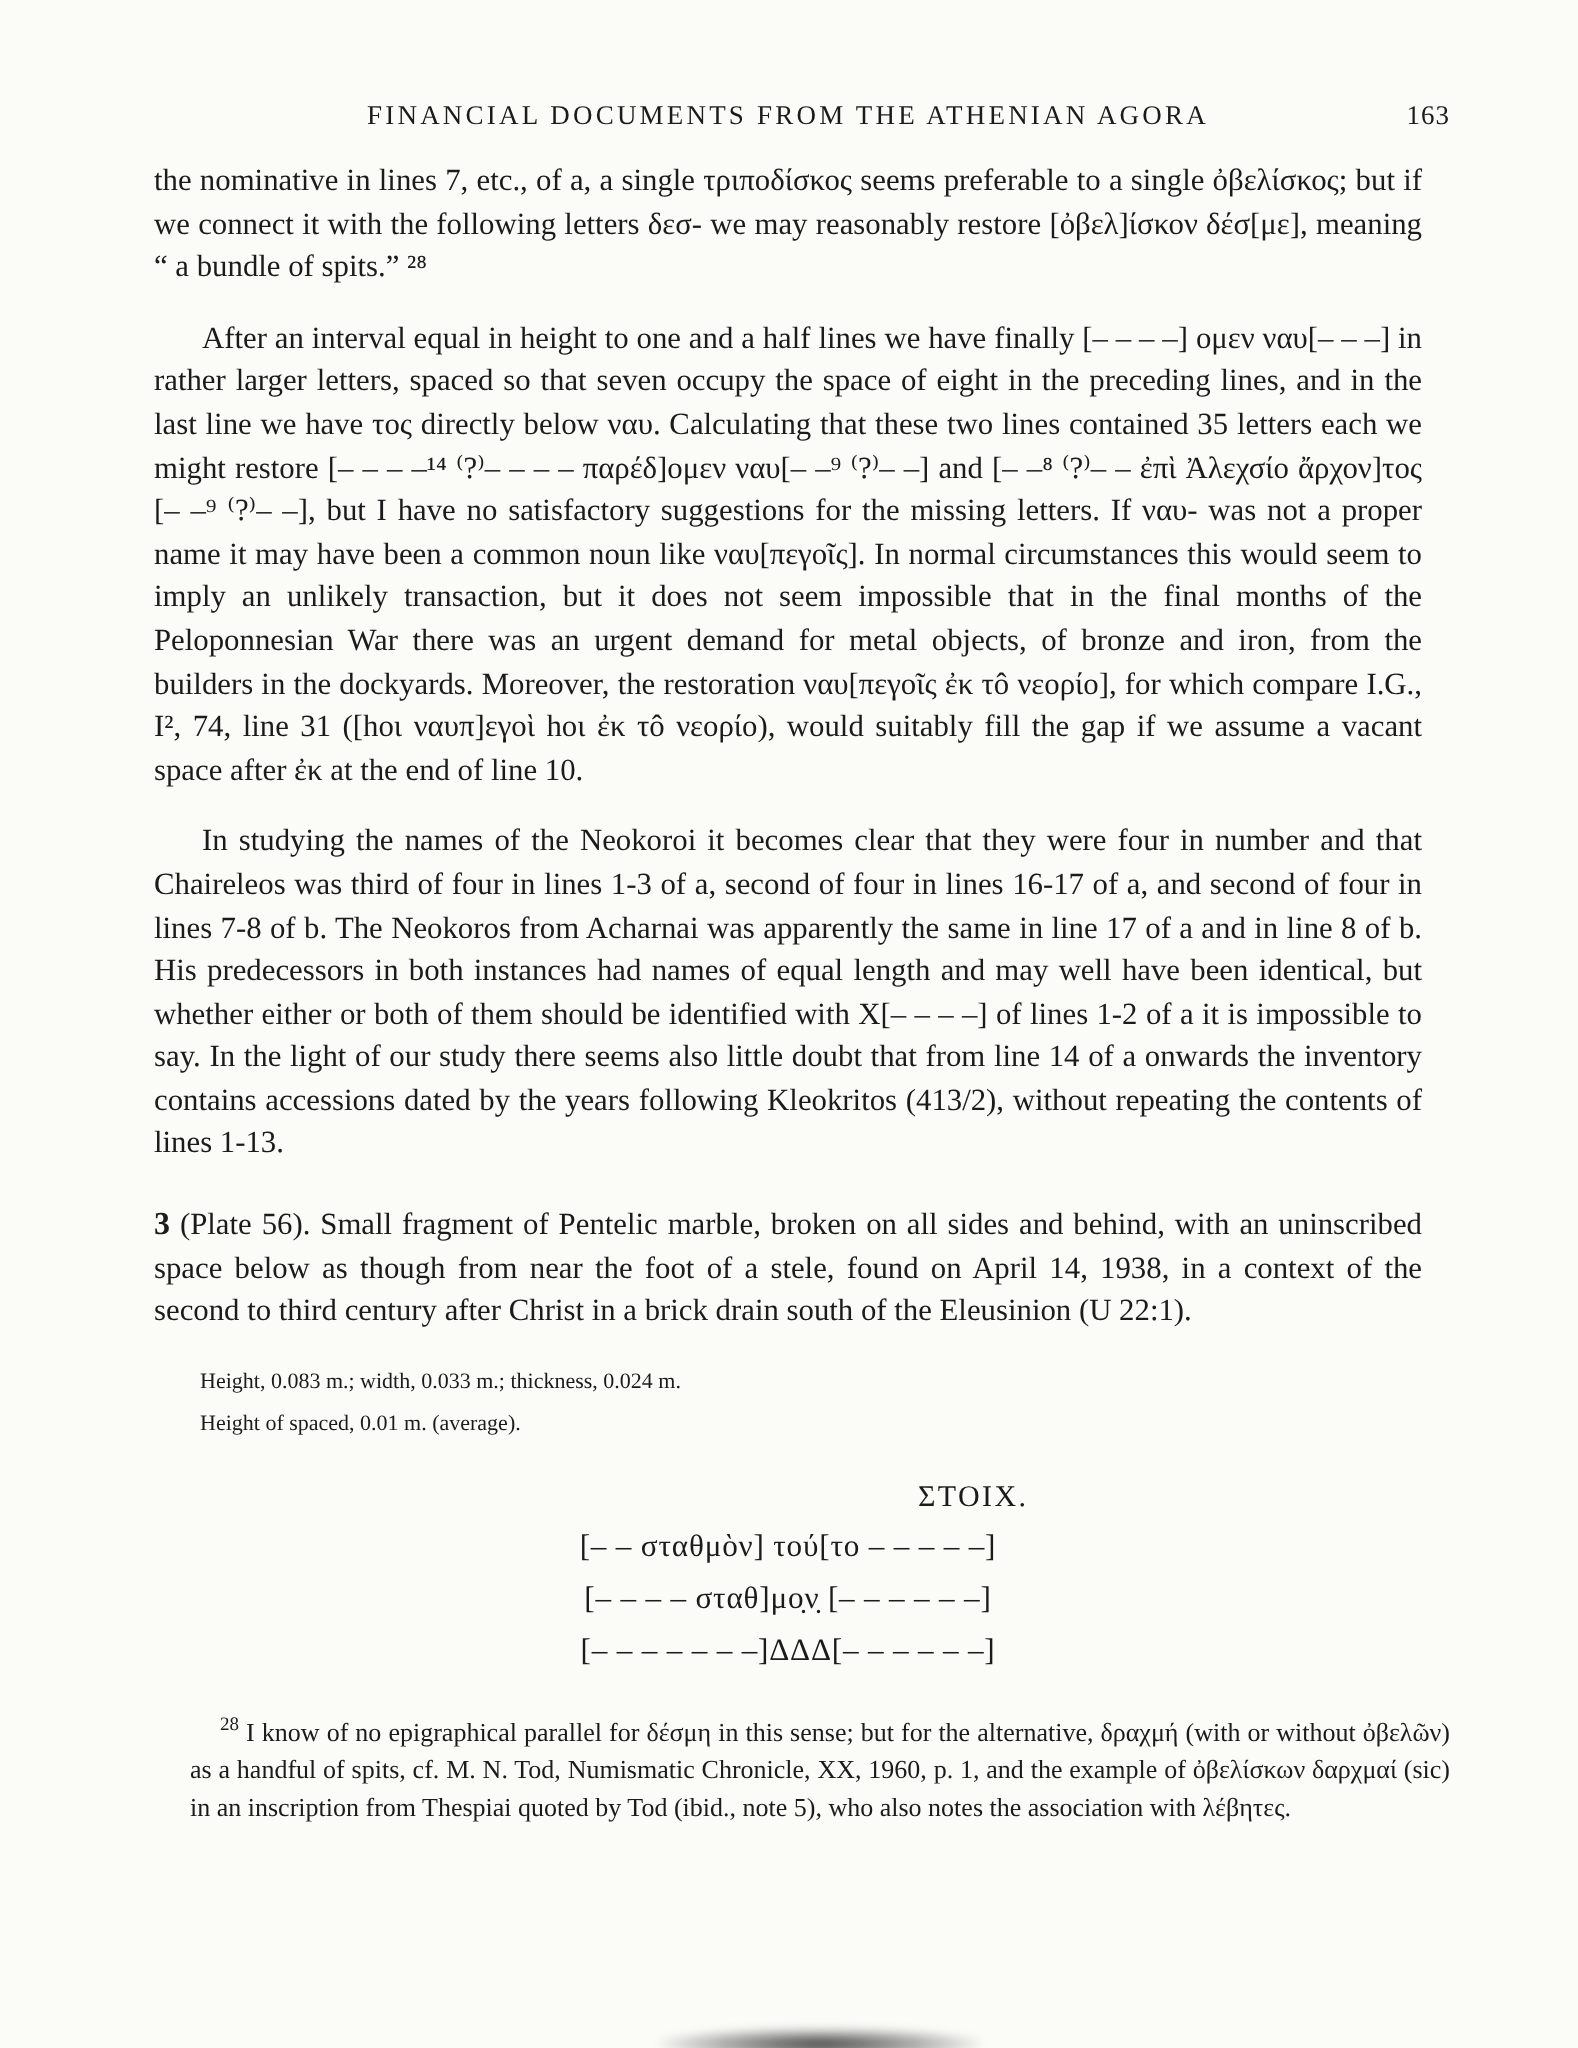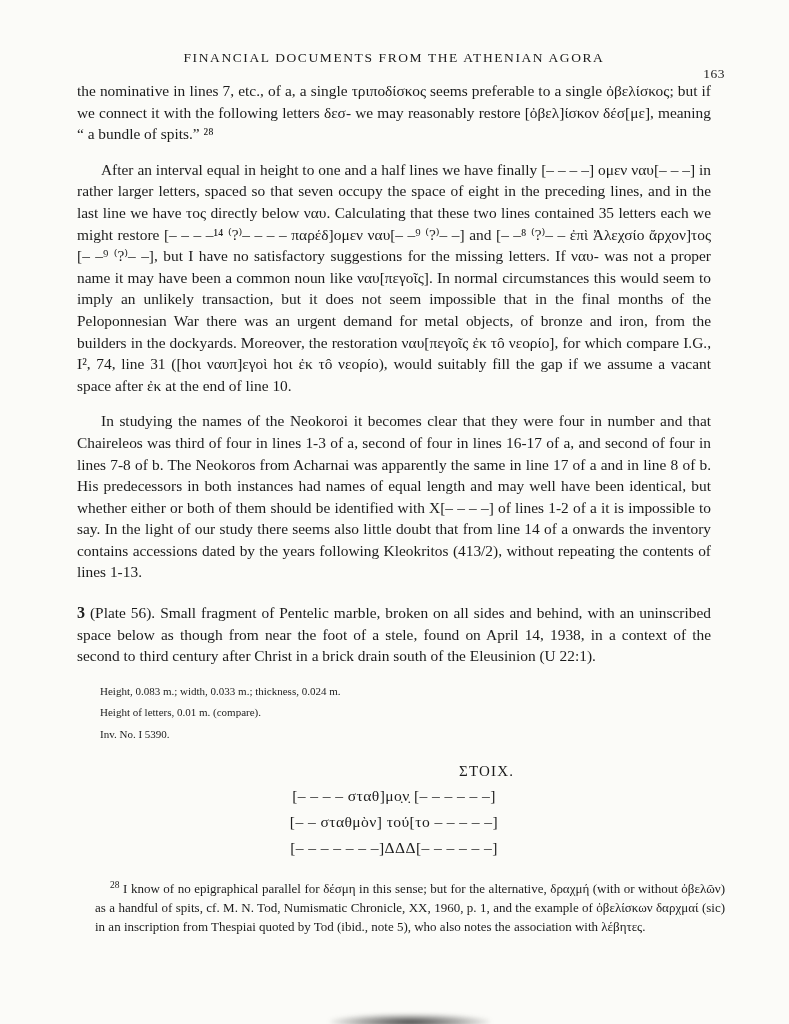--- a/index.html
+++ b/index.html
@@ -19,21 +19,21 @@
     position: relative;
     text-align: center;
     font-size: 13.5px;
     letter-spacing: 1.6px;
     margin-bottom: 7px;
     white-space: nowrap;
   }
   .running-head .pagenum {
     position: absolute;
     right: 0;
-    top: 16px;
+    top: 0;
     letter-spacing: 0.5px;
   }
   p.body-para {
     font-size: 15.4px;
     line-height: 21.6px;
     text-align: justify;
     margin: 14px;
   }
   p.indent { text-indent: 24px; }
   p.entry {
@@ -94,29 +94,28 @@
   <p class="body-para">the nominative in lines 7, etc., of a, a single τριποδίσκος seems preferable to a single ὀβελίσκος; but if we connect it with the following letters δεσ- we may reasonably restore [ὀβελ]ίσκον δέσ[με], meaning “ a bundle of spits.” ²⁸</p>
 
   <p class="body-para indent">After an interval equal in height to one and a half lines we have finally [– – – –] ομεν ναυ[– – –] in rather larger letters, spaced so that seven occupy the space of eight in the preceding lines, and in the last line we have τος directly below ναυ.  Calculating that these two lines contained 35 letters each we might restore [– – – –¹⁴ ⁽?⁾– – – – παρέδ]ομεν ναυ[– –⁹ ⁽?⁾– –] and [– –⁸ ⁽?⁾– – ἐπὶ Ἀλεχσίο ἄρχον]τος [– –⁹ ⁽?⁾– –], but I have no satisfactory suggestions for the missing letters.  If ναυ- was not a proper name it may have been a common noun like ναυ[πεγοῖς].  In normal circumstances this would seem to imply an unlikely transaction, but it does not seem impossible that in the final months of the Peloponnesian War there was an urgent demand for metal objects, of bronze and iron, from the builders in the dockyards.  Moreover, the restoration ναυ[πεγοῖς ἐκ τô νεορίο], for which compare I.G., I², 74, line 31 ([hοι ναυπ]εγοὶ hοι ἐκ τô νεορίο), would suitably fill the gap if we assume a vacant space after ἐκ at the end of line 10.</p>
 
   <p class="body-para indent">In studying the names of the Neokoroi it becomes clear that they were four in number and that Chaireleos was third of four in lines 1-3 of a, second of four in lines 16-17 of a, and second of four in lines 7-8 of b.  The Neokoros from Acharnai was apparently the same in line 17 of a and in line 8 of b.  His predecessors in both instances had names of equal length and may well have been identical, but whether either or both of them should be identified with Χ[– – – –] of lines 1-2 of a it is impossible to say.  In the light of our study there seems also little doubt that from line 14 of a onwards the inventory contains accessions dated by the years following Kleokritos (413/2), without repeating the contents of lines 1-13.</p>
 
   <p class="body-para entry"><span class="entry-num">3</span><span> (Plate 56).  Small fragment of Pentelic marble, broken on all sides and behind, with an uninscribed space below as though from near the foot of a stele, found on April 14, 1938, in a context of the second to third century after Christ in a brick drain south of the Eleusinion (U 22:1).</span></p>
 
   <div class="measurements">
     <div>Height, 0.083 m.; width, 0.033 m.; thickness, 0.024 m.</div>
-    <div>Height of letters, 0.01 m. (compare).</div>
-    <div>Inv. No. I 5390.</div>
+    <div>Height of spaced, 0.01 m. (average).</div>
   </div>
 
   <div class="stoich">ΣΤΟΙΧ.</div>
 
   <div class="inscription">
+    <div>[– – σταθμὸν] τού[το – – – – –]</div>
     <div>[– – – – σταθ]μο̣ν̣ [– – – – – –]</div>
-    <div>[– – σταθμὸν] τού[το – – – – –]</div>
     <div>[– – – – – – –]ΔΔΔ[– – – – – –]</div>
   </div>
 
   <p class="footnote"><sup>28</sup><span> I know of no epigraphical parallel for δέσμη in this sense; but for the alternative, δραχμή (with or without ὀβελῶν) as a handful of spits, cf. M. N. Tod, Numismatic Chronicle, XX, 1960, p. 1, and the example of ὀβελίσκων δαρχμαί (sic) in an inscription from Thespiai quoted by Tod (ibid., note 5), who also notes the association with λέβητες.</span></p>
 
 </div>
 
 <div class="scan-artifact"></div>
 
 </body></html>

